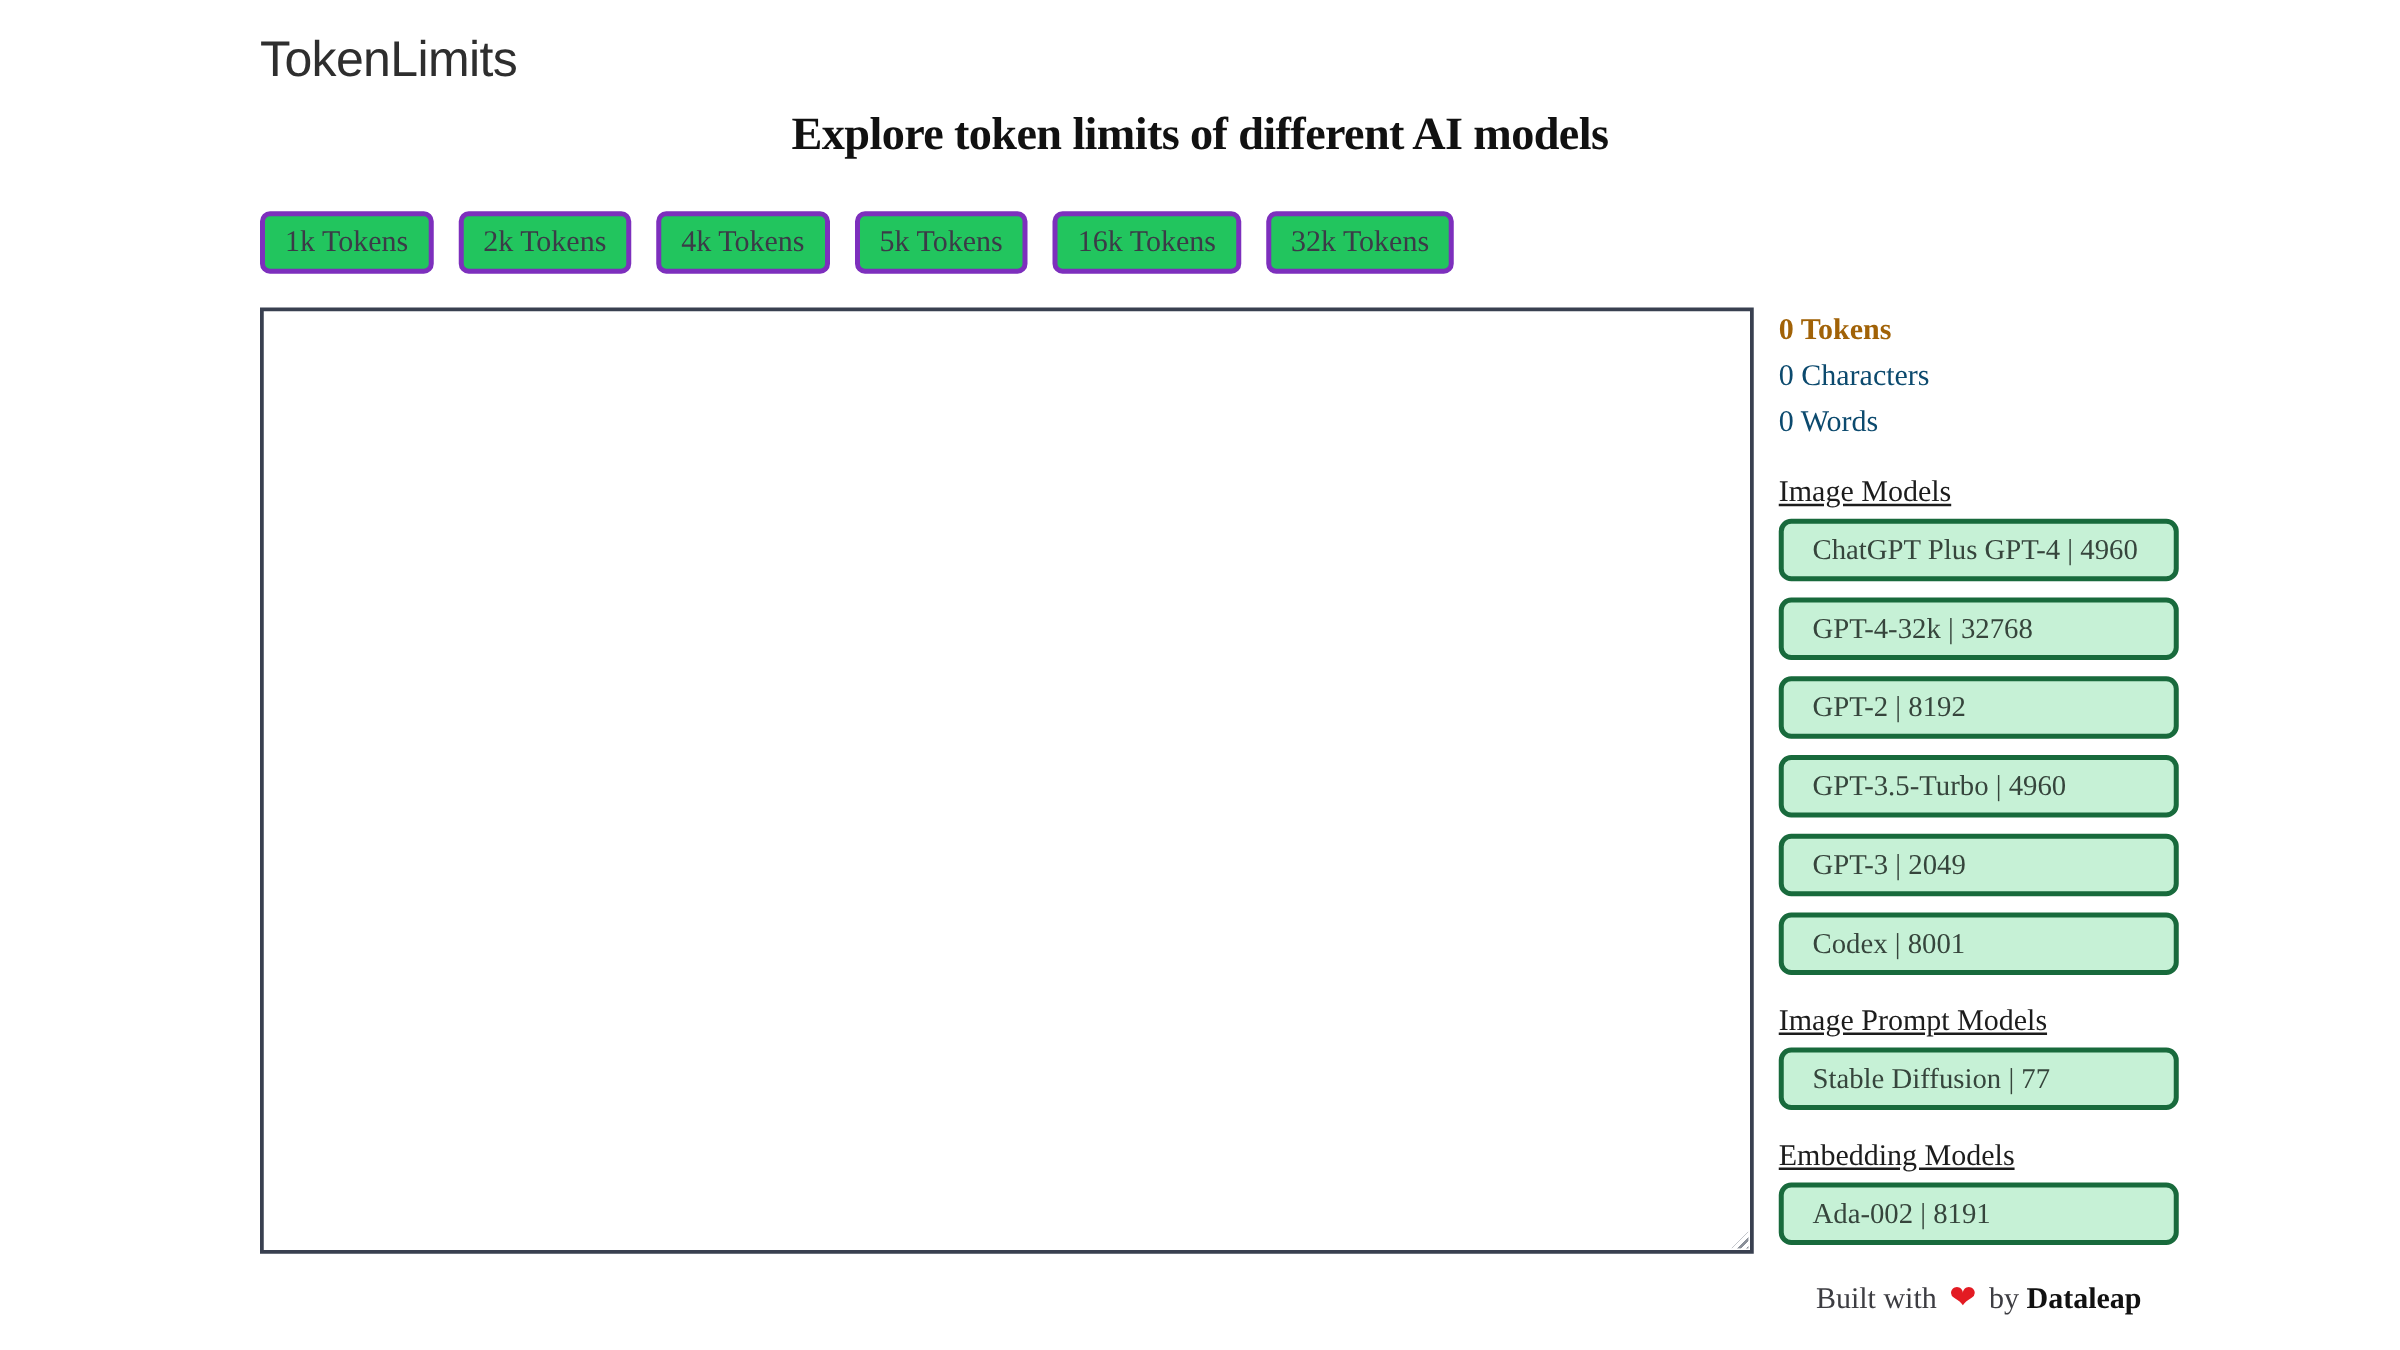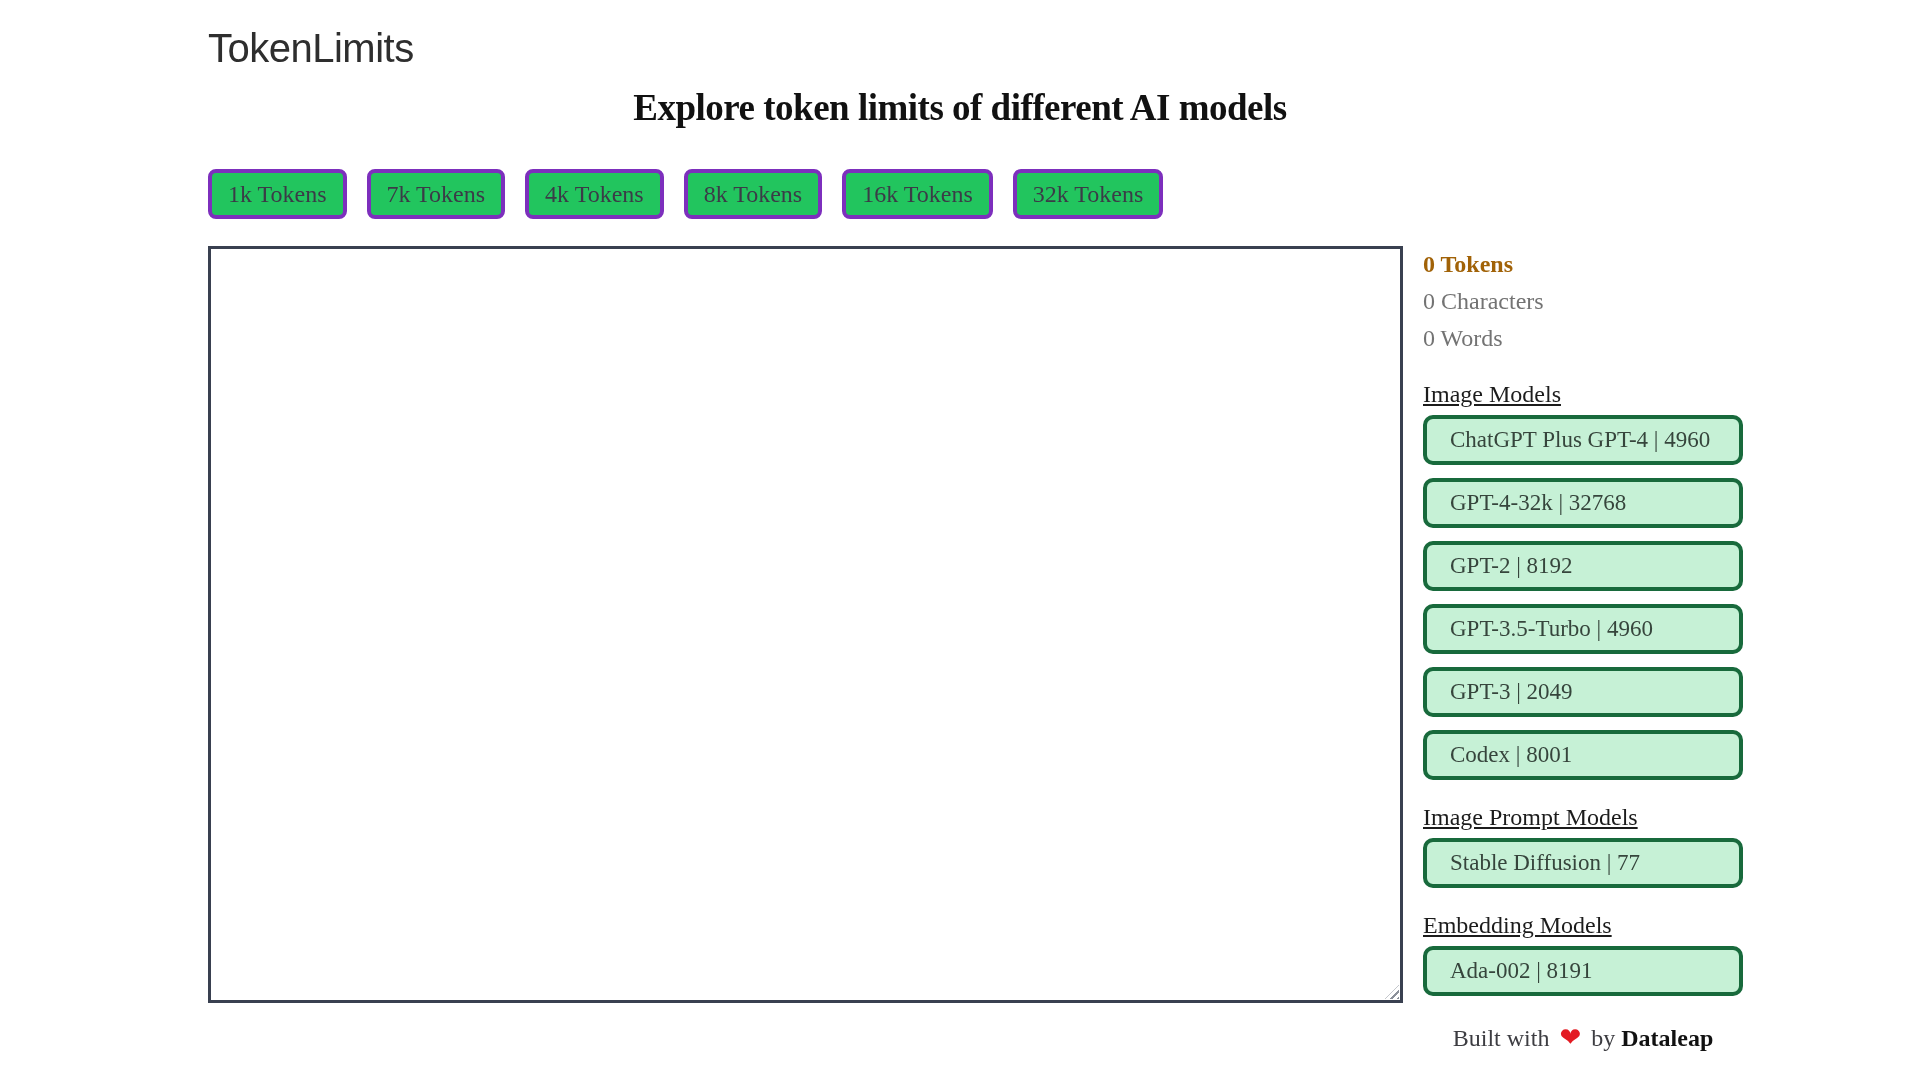--- a/index.html
+++ b/index.html
@@ -83,21 +83,21 @@
       transparent 0px, transparent 3px,
       #8a9099 3px, #8a9099 5px);
     clip-path: polygon(100% 0, 100% 100%, 0 100%);
   }
 
   .sidebar {
     width: 320px;
     margin-left: 20px;
     font-size: 24px;
   }
-  .stat-line { line-height: 37px; color: #737373; }
+  .stat-line { line-height: 37px; color: #0c4a6e; }
   .stat-line.bold { font-weight: 700; color: #a16207; }
 
   .section-heading {
     margin: 22px 0 6px 0;
     font-size: 24px;
     line-height: 30px;
     font-weight: 400;
     color: #1c1c1c;
     text-decoration: underline;
   }
@@ -139,23 +139,23 @@
 <body>
 
 <div class="page">
 
   <div class="site-title">TokenLimits</div>
 
   <h1 class="page-heading">Explore token limits of different AI models</h1>
 
   <div class="buttons-row">
     <button class="token-button">1k Tokens</button>
-    <button class="token-button">7k Tokens</button>
+    <button class="token-button">2k Tokens</button>
     <button class="token-button">4k Tokens</button>
-    <button class="token-button">8k Tokens</button>
+    <button class="token-button">5k Tokens</button>
     <button class="token-button">16k Tokens</button>
     <button class="token-button">32k Tokens</button>
   </div>
 
   <div class="main-row">
 
     <div class="editor-wrap">
       <textarea class="editor" spellcheck="false" style=""></textarea>
       <div class="resize-grip"></div>
     </div>

